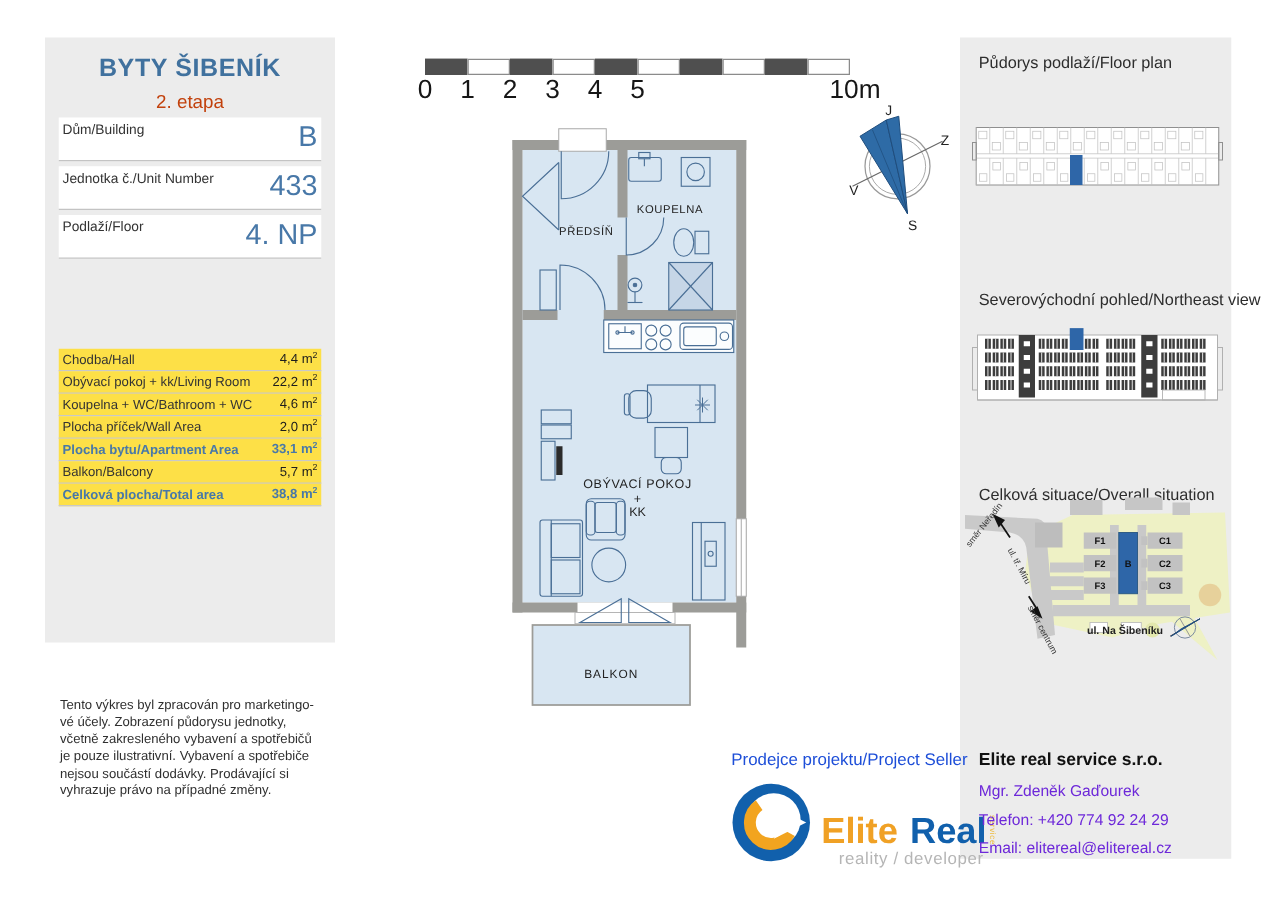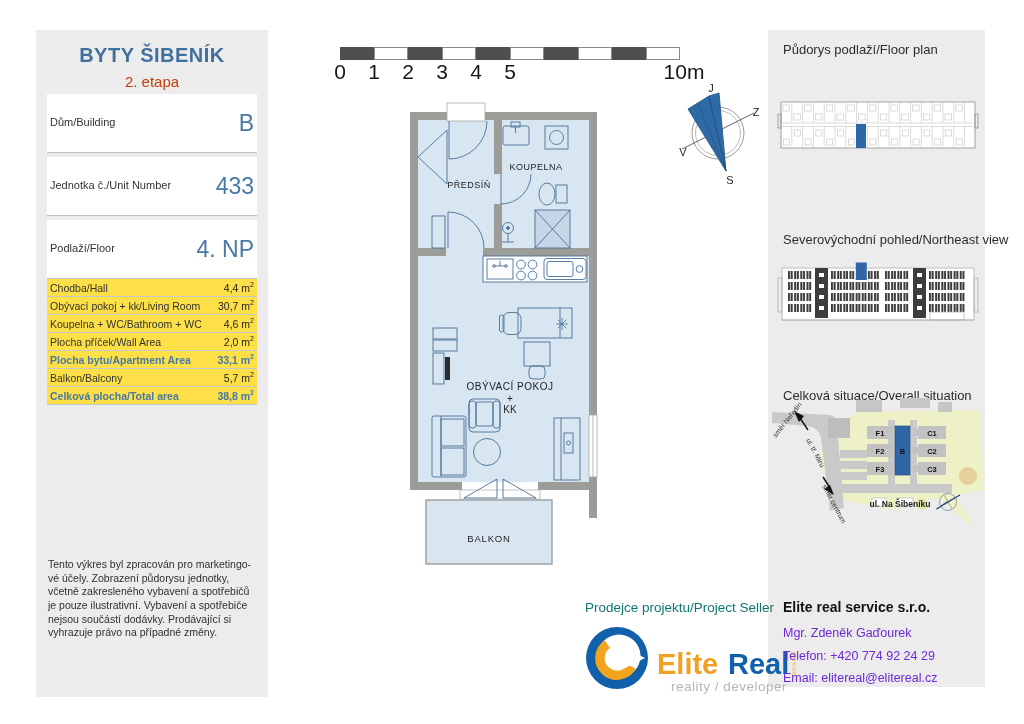--- a/index.html
+++ b/index.html
@@ -1,28 +1,28 @@
 <!DOCTYPE html>
 <html><head>
 <meta charset="utf-8">
 <style>
   html,body{margin:0;padding:0;background:#fff;}
   #page{position:relative;width:1024px;height:724px;background:#fff;overflow:hidden;
         font-family:"Liberation Sans",sans-serif;}
   .panel{position:absolute;background:#ececec;}
-  #left-panel{left:36px;top:30px;width:232px;height:667px;}
+  #left-panel{left:36px;top:30px;width:232px;height:484px;}
   #right-panel{left:768px;top:30px;width:217px;height:657px;}
 
   
   #title{margin:14px 6px 0 6px;text-align:center;font-size:20px;font-weight:bold;
          color:#40719e;letter-spacing:.5px;}
   #subtitle{text-align:center;font-size:15px;color:#c2410c;margin-top:6px;}
   #info-table{position:absolute;left:0;right:0;top:64px;}
-  .irow{display:flex;justify-content:space-between;align-items:center;height:26px;
-        background:#fff;border-bottom:1px solid #c3c3c3;margin:0 11px 4px 11px;padding:16px 3px;}
+  .irow{display:flex;justify-content:space-between;align-items:flex-start;height:26px;
+        background:#fff;border-bottom:1px solid #c3c3c3;margin:0 11px 4px 11px;padding:4px 3px;}
   .ilabel{font-size:11px;color:#333;padding-bottom:3px;}
   .ival{font-size:23px;color:#4878a8;line-height:1;}
   #area-table{position:absolute;left:0;right:0;top:249px;}
   .arow{display:flex;justify-content:space-between;align-items:center;height:17px;
         background:#fde047;border-bottom:1px solid #c8c8c8;margin:0 11px;padding:0 3px;
         font-size:10.5px;color:#333;}
   .arow .aval{color:#1d1d1d;white-space:nowrap;}
   .arow.hl .alabel,.arow.hl .aval{color:#4878a8;font-weight:bold;}
   sup{font-size:7px;}
   #disclaimer{position:absolute;left:12px;right:10px;top:528px;font-size:10.5px;
@@ -37,21 +37,21 @@
   #scalenums{position:absolute;left:340px;top:60px;width:400px;height:26px;
              font-size:21px;color:#161616;font-weight:500;}
   #scalenums span{position:absolute;width:28px;text-align:center;}
   #scale-end{width:48px !important;}
 
   .sec-title{position:absolute;left:15px;font-size:13px;color:#2d2d2d;white-space:nowrap;}
   .abs{position:absolute;}
   svg{overflow:visible;}
 
   
-  #seller-heading{position:absolute;left:585px;top:600px;font-size:13.5px;color:#0f766e;}
+  #seller-heading{position:absolute;left:585px;top:600px;font-size:13.5px;color:#1d4ed8;}
   #seller-company{position:absolute;left:783px;top:599px;font-size:14px;font-weight:bold;color:#111;}
   .seller-line{position:absolute;left:783px;font-size:12.5px;color:#6d28d9;text-align:right;}
 </style>
 </head>
 <body>
 
 <div id="page">
 
   <div id="left-panel" class="panel">
     <div id="title">BYTY ŠIBENÍK</div>
@@ -72,21 +72,21 @@
       </div>
     </div>
 
     <div id="area-table">
       <div class="arow">
         <span class="alabel">Chodba/Hall</span>
         <span class="aval"><span>4,4 m</span><sup>2</sup></span>
       </div>
       <div class="arow">
         <span class="alabel">Obývací pokoj + kk/Living Room</span>
-        <span class="aval"><span>30,7 m</span><sup>2</sup></span>
+        <span class="aval"><span>22,2 m</span><sup>2</sup></span>
       </div>
       <div class="arow">
         <span class="alabel">Koupelna + WC/Bathroom + WC</span>
         <span class="aval"><span>4,6 m</span><sup>2</sup></span>
       </div>
       <div class="arow">
         <span class="alabel">Plocha příček/Wall Area</span>
         <span class="aval"><span>2,0 m</span><sup>2</sup></span>
       </div>
       <div class="arow hl">

